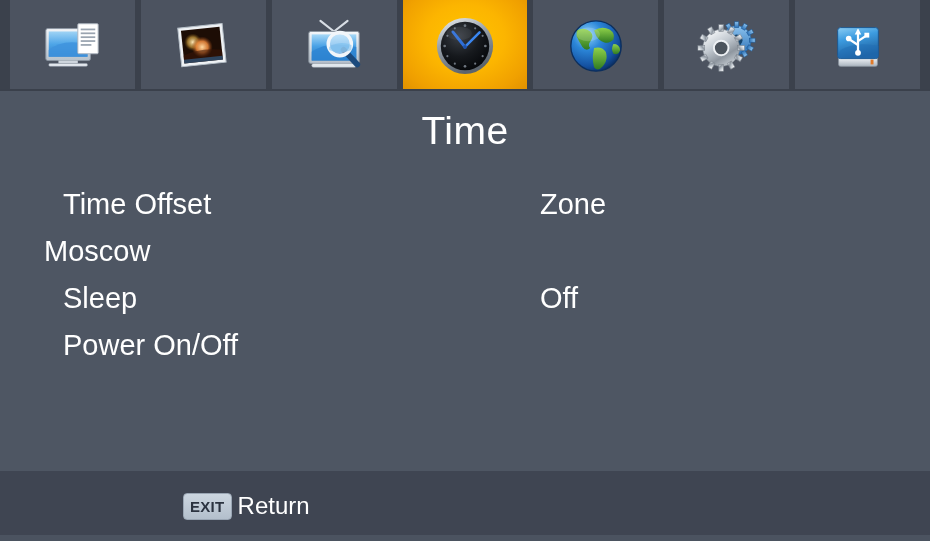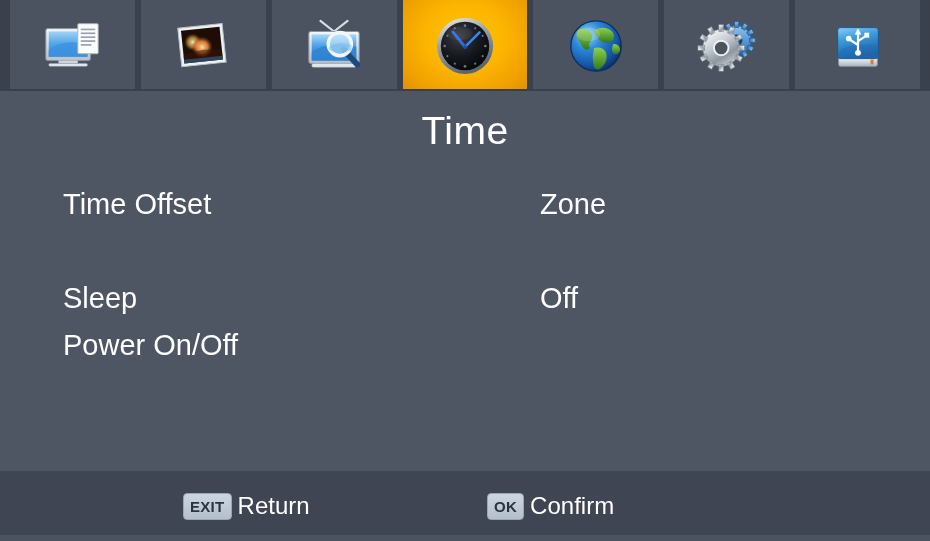--- a/index.html
+++ b/index.html
@@ -399,20 +399,21 @@
     <div class="page-title">Time</div>
 
     <div class="menu">
 
       <div class="menu-row">
         <div class="menu-label">Time Offset</div>
         <div class="menu-value">Zone</div>
       </div>
 
       <div class="menu-row">
+        <div class="menu-value">Moscow</div>
       </div>
 
 
       <div class="menu-row">
         <div class="menu-label">Sleep</div>
         <div class="menu-value">Off</div>
       </div>
 
       <div class="menu-row">
         <div class="menu-label">Power On/Off</div>
@@ -422,20 +423,16 @@
     </div>
   </div>
 
   <div class="footer">
 
     <div class="hint hint-exit">
       <span class="key-badge">EXIT</span>
       <span class="hint-text">Return</span>
     </div>
 
-    <div class="hint hint-ok">
-      <span class="key-badge">OK</span>
-      <span class="hint-text">Confirm</span>
-    </div>
 
   </div>
 
 </div>
 
 </body></html>

